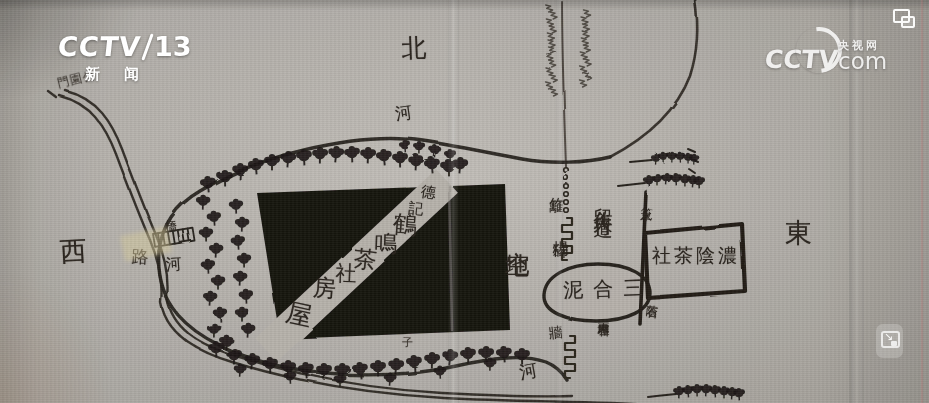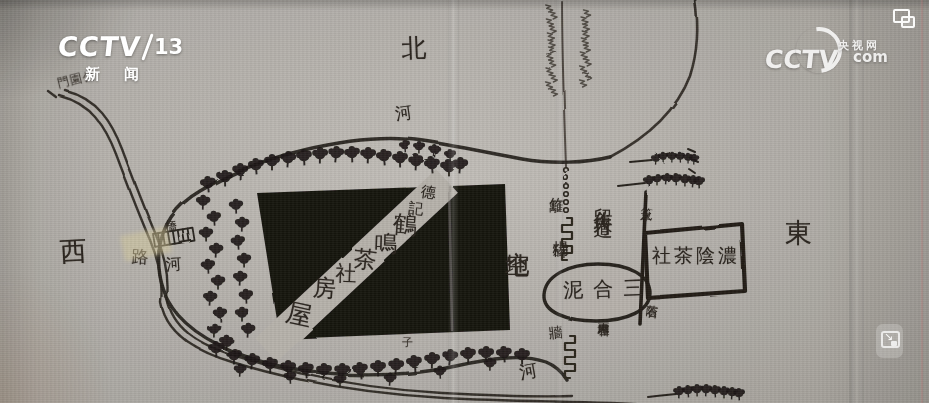--- a/index.html
+++ b/index.html
@@ -25,28 +25,28 @@
   .tape{left:122px;top:231px;width:48px;height:26px;background:rgba(213,202,156,.5);filter:blur(2px);transform:rotate(-12deg);}
   .grain{left:0;top:0;right:0;bottom:0;pointer-events:none;background:
      repeating-linear-gradient(0deg, rgba(255,255,255,.028) 0 1px, rgba(0,0,0,.028) 1px 2px),
      repeating-linear-gradient(90deg, rgba(255,255,255,.02) 0 2px, rgba(0,0,0,.02) 2px 4px);}
   
   .tvwhite{color:#fff;text-shadow:0 1px 3px rgba(0,0,0,.40);}
   .logo13{left:58px;top:31px;}
   .l13row{display:flex;align-items:center;gap:5px;}
   .l13brand{font-size:27px;font-weight:bold;letter-spacing:1px;transform:skewX(-6deg);}
   .l13slash{width:3px;height:28px;background:#fff;transform:rotate(20deg);border-radius:2px;box-shadow:0 1px 3px rgba(0,0,0,.35);}
-  .l13num{font-size:21px;font-weight:bold;}
+  .l13num{font-size:27px;font-weight:bold;}
   .l13name{display:flex;gap:24px;font-size:15px;margin:3px 0 0 27px;font-weight:bold;}
   .wm{left:760px;top:28px;opacity:.82;}
   .wmbrand{position:absolute;left:5px;top:17px;font-size:25px;font-weight:bold;transform:skewX(-6deg);}
   .wmcirc{position:absolute;left:36px;top:-1px;width:38px;height:38px;border:4px solid #fff;border-radius:50%;
           border-left-color:transparent;border-bottom-color:transparent;transform:rotate(38deg);box-shadow:0 1px 2px rgba(0,0,0,.15);}
   .wmcn{position:absolute;left:78px;top:10px;font-size:11px;letter-spacing:3px;font-weight:bold;}
-  .wmcom{position:absolute;left:93px;top:22px;font-size:15px;font-weight:bold;line-height:1;}
+  .wmcom{position:absolute;left:78px;top:22px;font-size:23px;font-weight:normal;line-height:1;}
   .pip{left:893px;top:9px;width:24px;height:20px;opacity:.95;}
   .pipA{position:absolute;left:0;top:0;width:13px;height:10px;border:2.5px solid #fff;border-radius:2px;}
   .pipB{position:absolute;left:8px;top:7px;width:10px;height:8px;border:2.5px solid #fff;background:rgba(255,255,255,.18);border-radius:2px;}
   .rsz{left:876px;top:324px;width:27px;height:34px;background:rgba(255,255,255,.20);border-radius:7px;}
   .rszBox{position:absolute;left:5px;top:7px;width:15px;height:13px;border:2px solid rgba(255,255,255,.75);border-radius:3px;}
   .rszArr{position:absolute;left:8px;top:6px;font-size:11px;color:rgba(255,255,255,.92);}
   .rszDot{position:absolute;left:15px;top:17px;width:6px;height:5px;background:rgba(255,255,255,.78);border-radius:1px;}
 </style>
 </head>
 <body>

